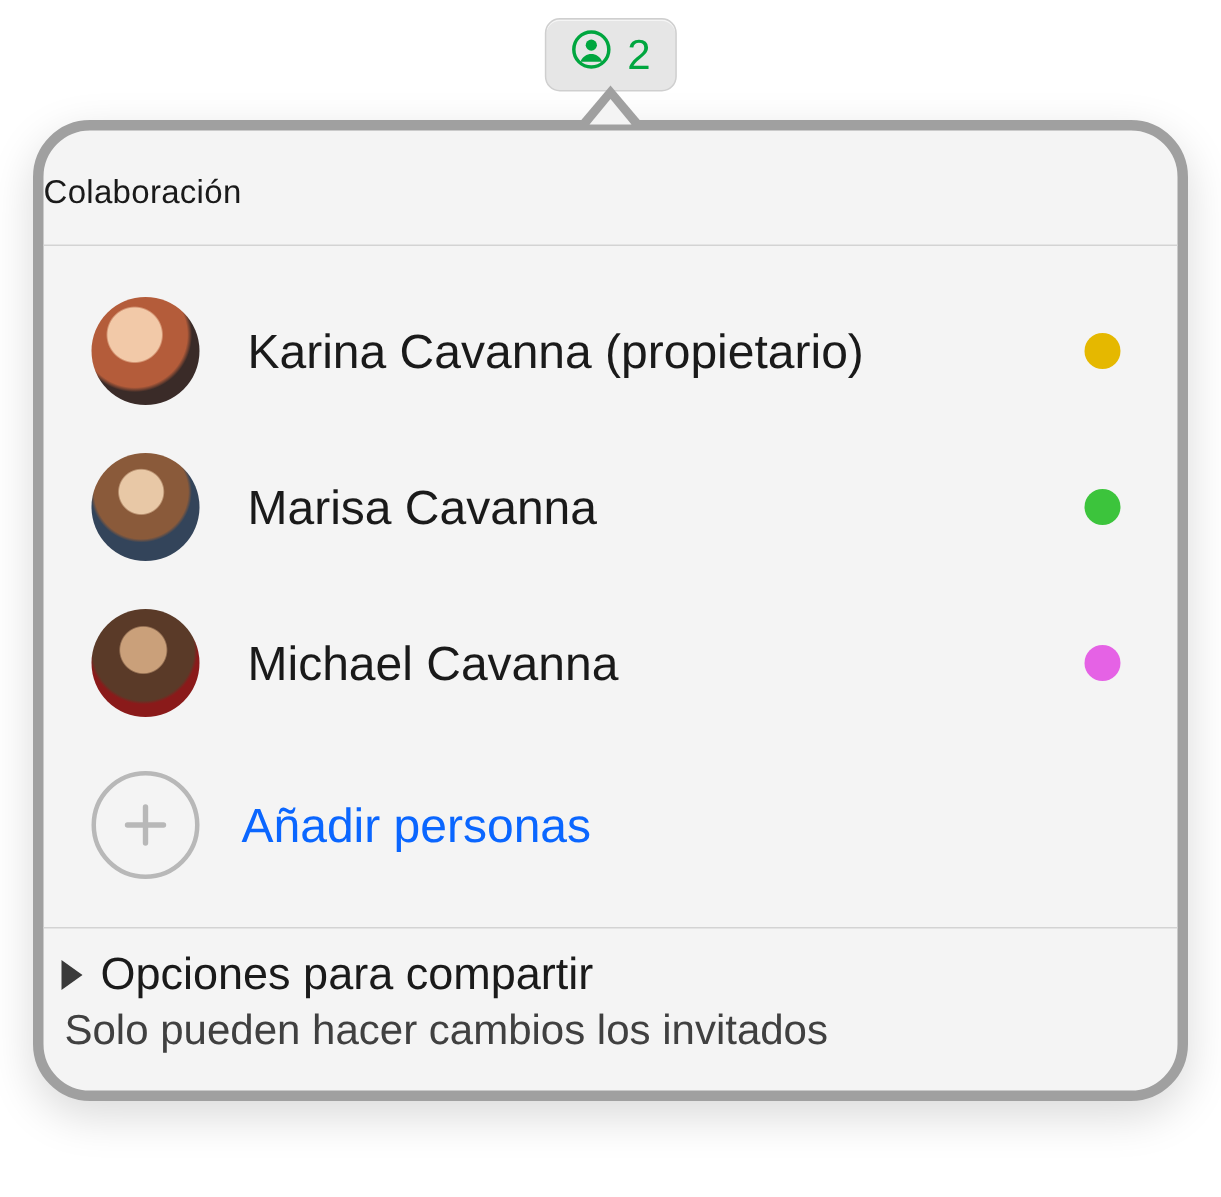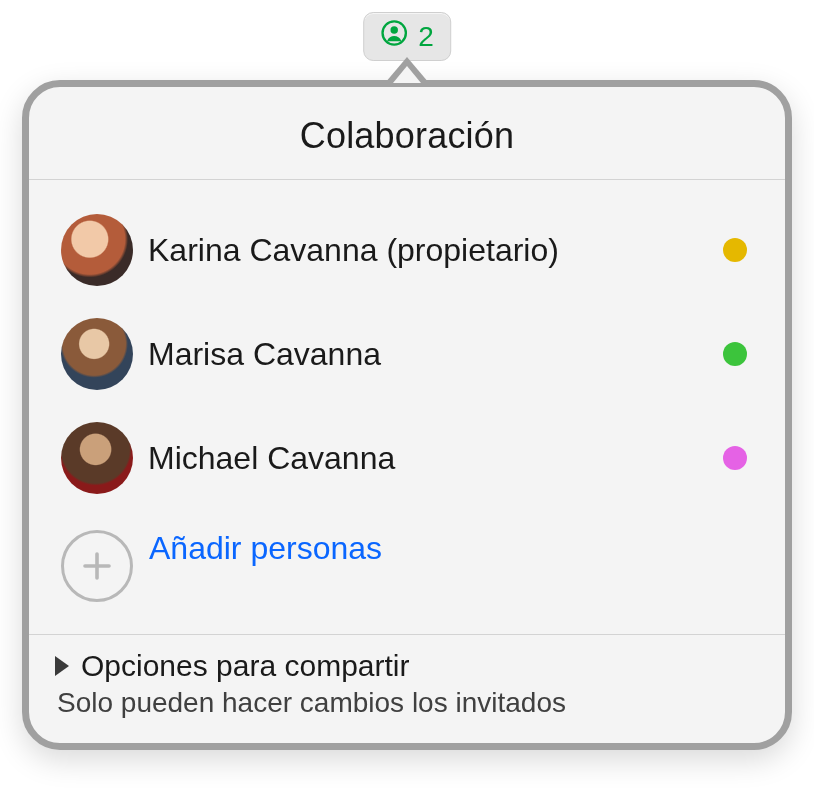--- a/index.html
+++ b/index.html
@@ -52,32 +52,32 @@
       content: "";
       position: absolute;
       top: 9px;
       left: -14px;
       width: 0; height: 0;
       border-left: 14px solid transparent;
       border-right: 14px solid transparent;
       border-bottom: 17px solid #f4f4f4;
     }
     .pop-title {
-      text-align: center;
-      font-size: 36px;
+      text-align: left;
+      font-size: 22px;
       letter-spacing: .2px;
       color: #1a1a1a;
       padding: 28px 0 22px;
     }
     .divider { height: 1px; background: #d3d3d3; margin: 0; }
     .list { padding: 18px 26px 6px; }
     .row {
       display: flex;
       align-items: center;
-      gap: 15px;
+      gap: 32px;
       padding: 16px 6px;
     }
     .avatar {
       width: 72px; height: 72px;
       border-radius: 50%;
       flex-shrink: 0;
     }
     .name {
       font-size: 32px;
       color: #1a1a1a;
@@ -87,41 +87,42 @@
       text-overflow: ellipsis;
     }
     .dot {
       width: 24px; height: 24px;
       border-radius: 50%;
       flex-shrink: 0;
       margin-right: 6px;
     }
     .add-row {
       display: flex;
-      gap: 16px;
+      align-items: center;
+      gap: 28px;
       padding: 20px 6px 26px;
       cursor: pointer;
     }
     .add-circle {
       width: 72px; height: 72px;
       border-radius: 50%;
       border: 3px solid #b8b8b8;
       display: flex;
       align-items: center;
       justify-content: center;
       color: #b8b8b8;
       flex-shrink: 0;
     }
     .add-circle svg { width: 36px; height: 36px; }
     .add-label {
       font-size: 32px;
       color: #0a66ff;
     }
     .footer {
-      padding: 14px 26px 24px;
+      padding: 14px 12px 24px;
     }
     .footer-top {
       display: flex;
       align-items: center;
       gap: 8px;
       cursor: pointer;
     }
     .disclosure {
       width: 0; height: 0;
       border-top: 10px solid transparent;

